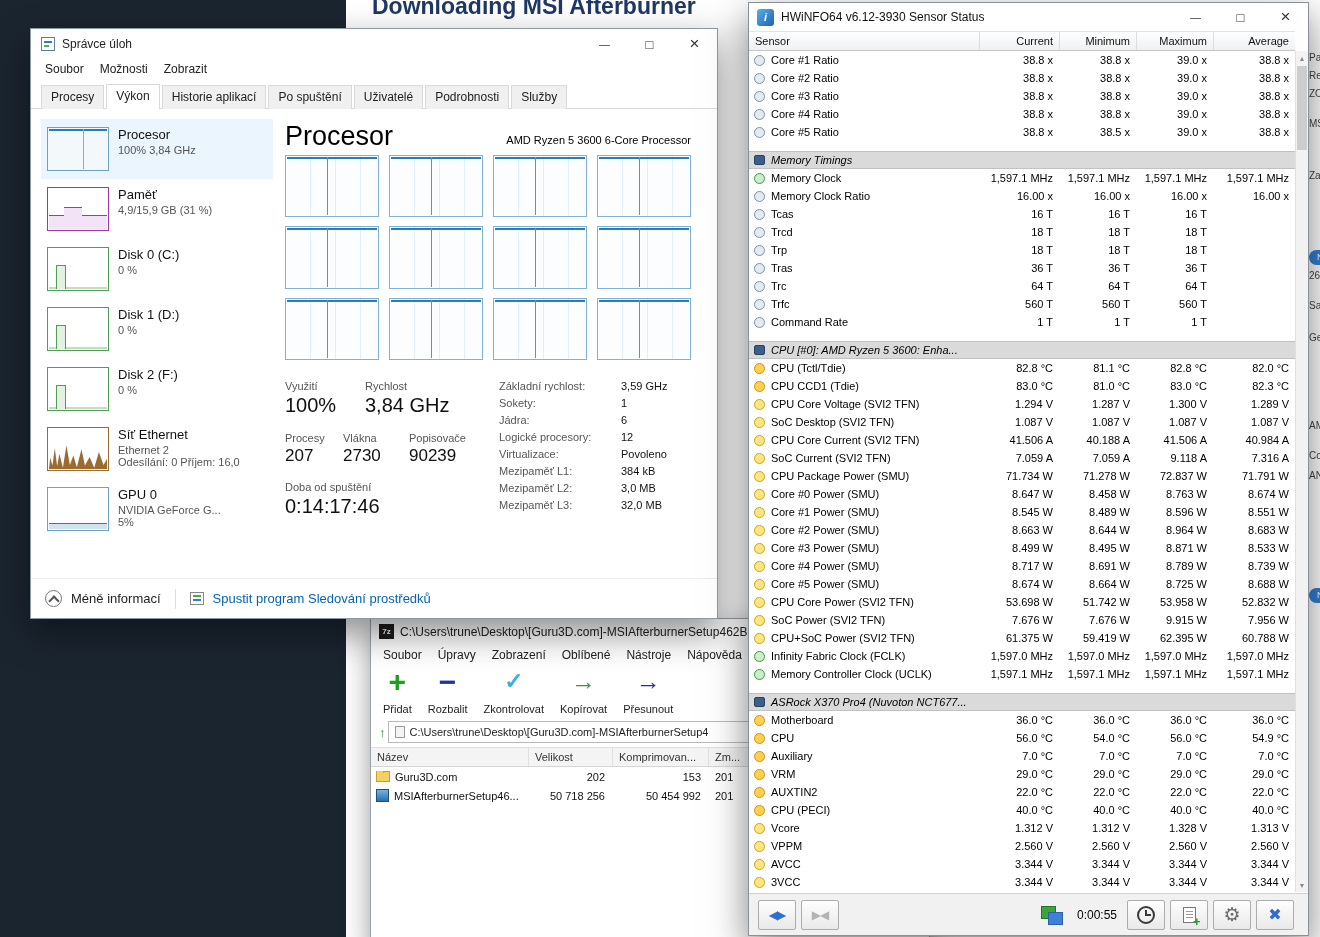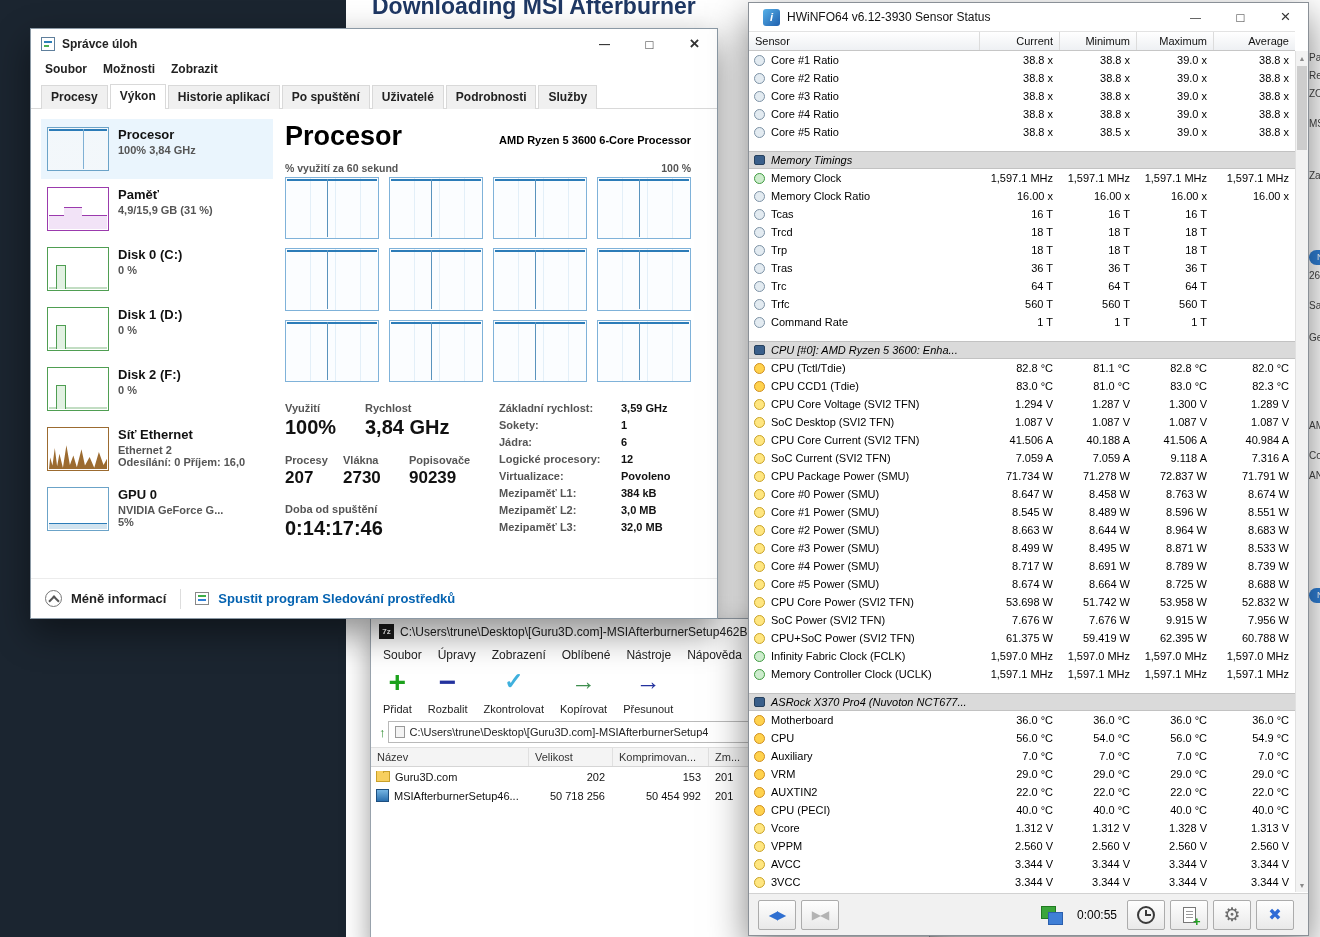--- a/index.html
+++ b/index.html
@@ -16,21 +16,21 @@
 
 .window{position:absolute;background:#fff;}
 .menu-item{font-size:12px;color:#222;padding:3px 8px;}
 .win-controls{margin-left:auto;display:flex;align-self:stretch;}
 .win-ctrl{width:45px;display:flex;align-items:center;justify-content:center;color:#333;}
 .win-ctrl.min::before{content:"\2014";font-size:11px;}
 .win-ctrl.max::before{content:"\25A1";font-size:13px;}
 .win-ctrl.close::before{content:"\00D7";font-size:17px;}
 
 
-.tm{left:30px;top:28px;width:688px;height:591px;border:1px solid #8b99a5;box-shadow:0 14px 34px rgba(0,0,0,.45);z-index:3;display:flex;flex-direction:column;font-weight:bold;}
+.tm{left:30px;top:28px;width:688px;height:591px;border:1px solid #8b99a5;box-shadow:0 14px 34px rgba(0,0,0,.45);z-index:3;display:flex;flex-direction:column;}
 .tm-titlebar{height:30px;display:flex;align-items:center;gap:7px;padding:0 0 0 10px;flex:none;}
 .tm-appicon{width:14px;height:14px;border:1px solid #5f7f9c;position:relative;flex:none;}
 .tm-appicon::before{content:"";position:absolute;left:2px;right:2px;top:3px;height:2px;background:#2e7fb8;}
 .tm-appicon::after{content:"";position:absolute;left:2px;right:5px;top:7px;height:2px;background:#4fae54;}
 .tm-title{font-size:12px;color:#222;}
 .tm-menubar{display:flex;padding:0 6px 2px;flex:none;}
 .tm-tabstrip{display:flex;align-items:flex-end;padding:3px 10px 0;border-bottom:1px solid #d9d9d9;flex:none;}
 .tm-tab{font-size:12px;color:#222;padding:4px 9px 5px;background:#f0f0f0;border:1px solid #d9d9d9;border-bottom:none;margin-right:2px;margin-bottom:-1px;white-space:nowrap;}
 .tm-tab.active{background:#fff;padding-bottom:6px;position:relative;z-index:1;}
 .tm-body{flex:1;display:flex;padding:10px 0 0 10px;overflow:hidden;}
@@ -116,21 +116,21 @@
 .zip-name{display:flex;align-items:center;gap:5px;padding-left:5px;white-space:nowrap;overflow:hidden;}
 .zip-size,.zip-comp{text-align:right;padding-right:8px;}
 .zip-mod{padding-left:6px;}
 .zicon{flex:none;display:inline-block;}
 .zicon.folder{width:14px;height:11px;background:#f7cf5e;border:1px solid #c9a02a;position:relative;}
 .zicon.folder::before{content:"";position:absolute;top:-3px;left:-1px;width:6px;height:3px;background:#f7cf5e;border:1px solid #c9a02a;border-bottom:none;}
 .zicon.app{width:13px;height:13px;background:linear-gradient(#74b4e2,#2a6fae);border:1px solid #1d4f80;}
 
 
 .hw{left:748px;top:2px;width:561px;height:934px;border:1px solid #8a9097;box-shadow:0 14px 36px rgba(0,0,0,.5);z-index:4;}
-.hw-titlebar{height:28px;display:flex;align-items:center;gap:7px;padding:0 0 0 8px;margin-left:6px;}
+.hw-titlebar{height:28px;display:flex;align-items:center;gap:7px;padding:0 0 0 8px;}
 .hw-appicon{width:17px;height:17px;border-radius:3px;background:linear-gradient(135deg,#57b1e8,#1f5fae);display:flex;align-items:center;justify-content:center;flex:none;}
 .hw-appicon::before{content:"i";color:#fff;font-size:11px;font-weight:bold;font-style:italic;}
 .hw-title{font-size:12px;color:#111;}
 .hw-header{display:grid;grid-template-columns:230px 80px 77px 77px 82px;height:20px;background:linear-gradient(#fff,#eef0f3);border-top:1px solid #e3e3e3;border-bottom:1px solid #c6c6c6;margin-right:13px;}
 .hw-header span{font-size:11px;color:#111;display:flex;align-items:center;justify-content:flex-end;padding-right:6px;border-left:1px solid #dcdcdc;}
 .hw-header span:first-child{justify-content:flex-start;padding-left:6px;border-left:none;}
 .hw-rows{position:absolute;left:0;top:48px;bottom:43px;right:13px;overflow:hidden;}
 .hw-row{display:grid;grid-template-columns:20px 210px 80px 77px 77px 82px;height:18px;align-items:center;}
 .hw-row.spacer{height:10px;}
 .hw-row.section{background:#dadada;border-top:1px solid #c2c2c2;border-bottom:1px solid #c2c2c2;font-style:italic;}
@@ -377,24 +377,20 @@
             <span class="side-l1">NVIDIA GeForce G...</span>
             <span class="side-l2">5%</span>
           </span>
         </div>
       </div>
     <div class="tm-main">
       <div class="tm-main-header">
         <span class="tm-main-title">Procesor</span>
         <span class="tm-main-sub">AMD Ryzen 5 3600 6-Core Processor</span>
       </div>
-      <div class="graph-caption">
-        <span>% využití za 60 sekund</span>
-        <span>100 %</span>
-      </div>
       <div class="cpu-grid">
         <div class="cpu-cell"></div>
         <div class="cpu-cell"></div>
         <div class="cpu-cell"></div>
         <div class="cpu-cell"></div>
         <div class="cpu-cell"></div>
         <div class="cpu-cell"></div>
         <div class="cpu-cell"></div>
         <div class="cpu-cell"></div>
         <div class="cpu-cell"></div>

